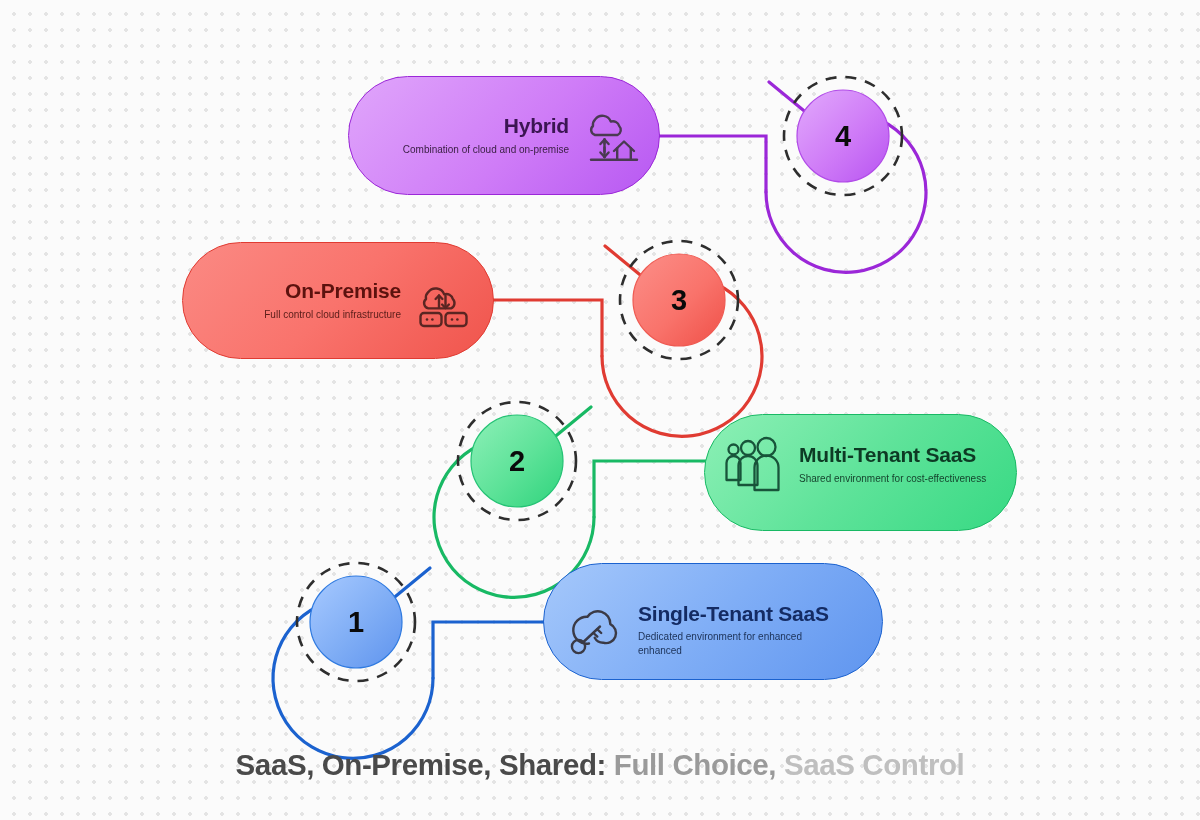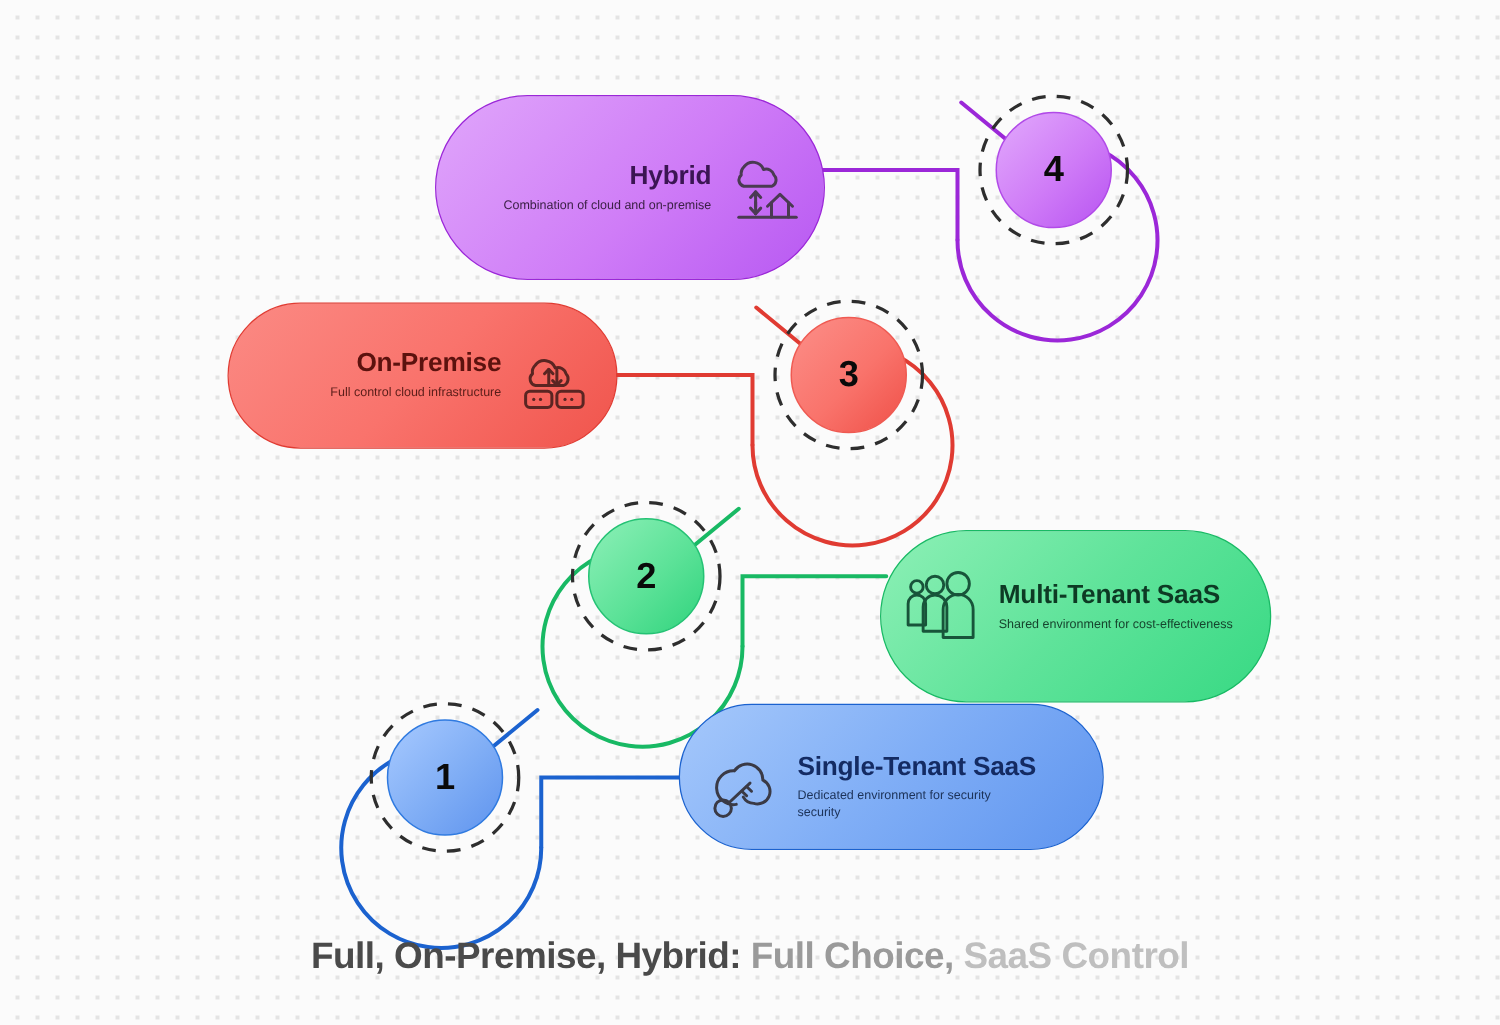--- a/index.html
+++ b/index.html
@@ -67,21 +67,21 @@
   }
 
   
   .card.align-right { flex-direction: row; justify-content: flex-end; }
   .card.align-right .texts { align-items: flex-end; text-align: right; }
   
   .card.align-left .texts { align-items: flex-start; text-align: left; }
 
   
   #card-hybrid {
-    left: 348px; top: 76px; width: 312px; height: 148px;
+    left: 348px; top: 76px; width: 312px; height: 119px;
     background: linear-gradient(135deg, #e0a6fb 0%, #cf7cf7 55%, #b758f2 100%);
     border-color: #9b27d8;
     padding: 0 20px 0 26px;
   }
   #card-hybrid .title { color: #3b1553; }
   #card-hybrid .subtitle { color: #3c2046; }
   #card-hybrid .iconwrap { margin-left: 12px; }
 
   
   #card-onprem {
@@ -89,21 +89,21 @@
     background: linear-gradient(135deg, #fb8a84 0%, #f9736c 50%, #f0544c 100%);
     border-color: #e03b32;
     padding: 0 20px 0 26px;
   }
   #card-onprem .title { color: #5c120e; }
   #card-onprem .subtitle { color: #5a1d19; }
   #card-onprem .iconwrap { margin-left: 12px; }
 
   
   #card-multi {
-    left: 704px; top: 424px; width: 313px; height: 138px;
+    left: 704px; top: 414px; width: 313px; height: 117px;
     background: linear-gradient(135deg, #8df0b6 0%, #5fe39a 50%, #37d983 100%);
     border-color: #18b964;
     padding: 0 22px 16px 18px;
   }
   #card-multi .title { color: #0d3a24; }
   #card-multi .subtitle { color: #16452e; text-align: right; }
   #card-multi .iconwrap { margin-right: 14px; }
 
   
   #card-single {
@@ -310,26 +310,26 @@
 
           <path d="M21.4 43 L38 27.5"></path>
 
           <path d="M31.5 34 L35.3 37.6"></path>
           <path d="M35.4 30.4 L39.2 34"></path>
         </g>
       </svg>
     </div>
     <div class="texts">
       <div class="title">Single-Tenant SaaS</div>
-      <div class="subtitle" style="max-width:190px;">Dedicated environment for security security</div>
+      <div class="subtitle" style="max-width:190px;">Dedicated environment for enhanced enhanced</div>
     </div>
   </div>
 
   <div class="badge-num" style="left:306px; top:608px;">1</div>
   <div class="badge-num" style="left:467px; top:447px;">2</div>
   <div class="badge-num" style="left:629px; top:286px;">3</div>
   <div class="badge-num" style="left:793px; top:122px;">4</div>
 
   <div id="caption">
-    <span class="seg-dark">Full, On-Premise, Hybrid: </span><span class="seg-mid">Full Choice, </span><span class="seg-light">SaaS Control</span>
+    <span class="seg-dark">SaaS, On-Premise, Shared: </span><span class="seg-mid">Full Choice, </span><span class="seg-light">SaaS Control</span>
   </div>
 
 </div>
 
 </body></html>

